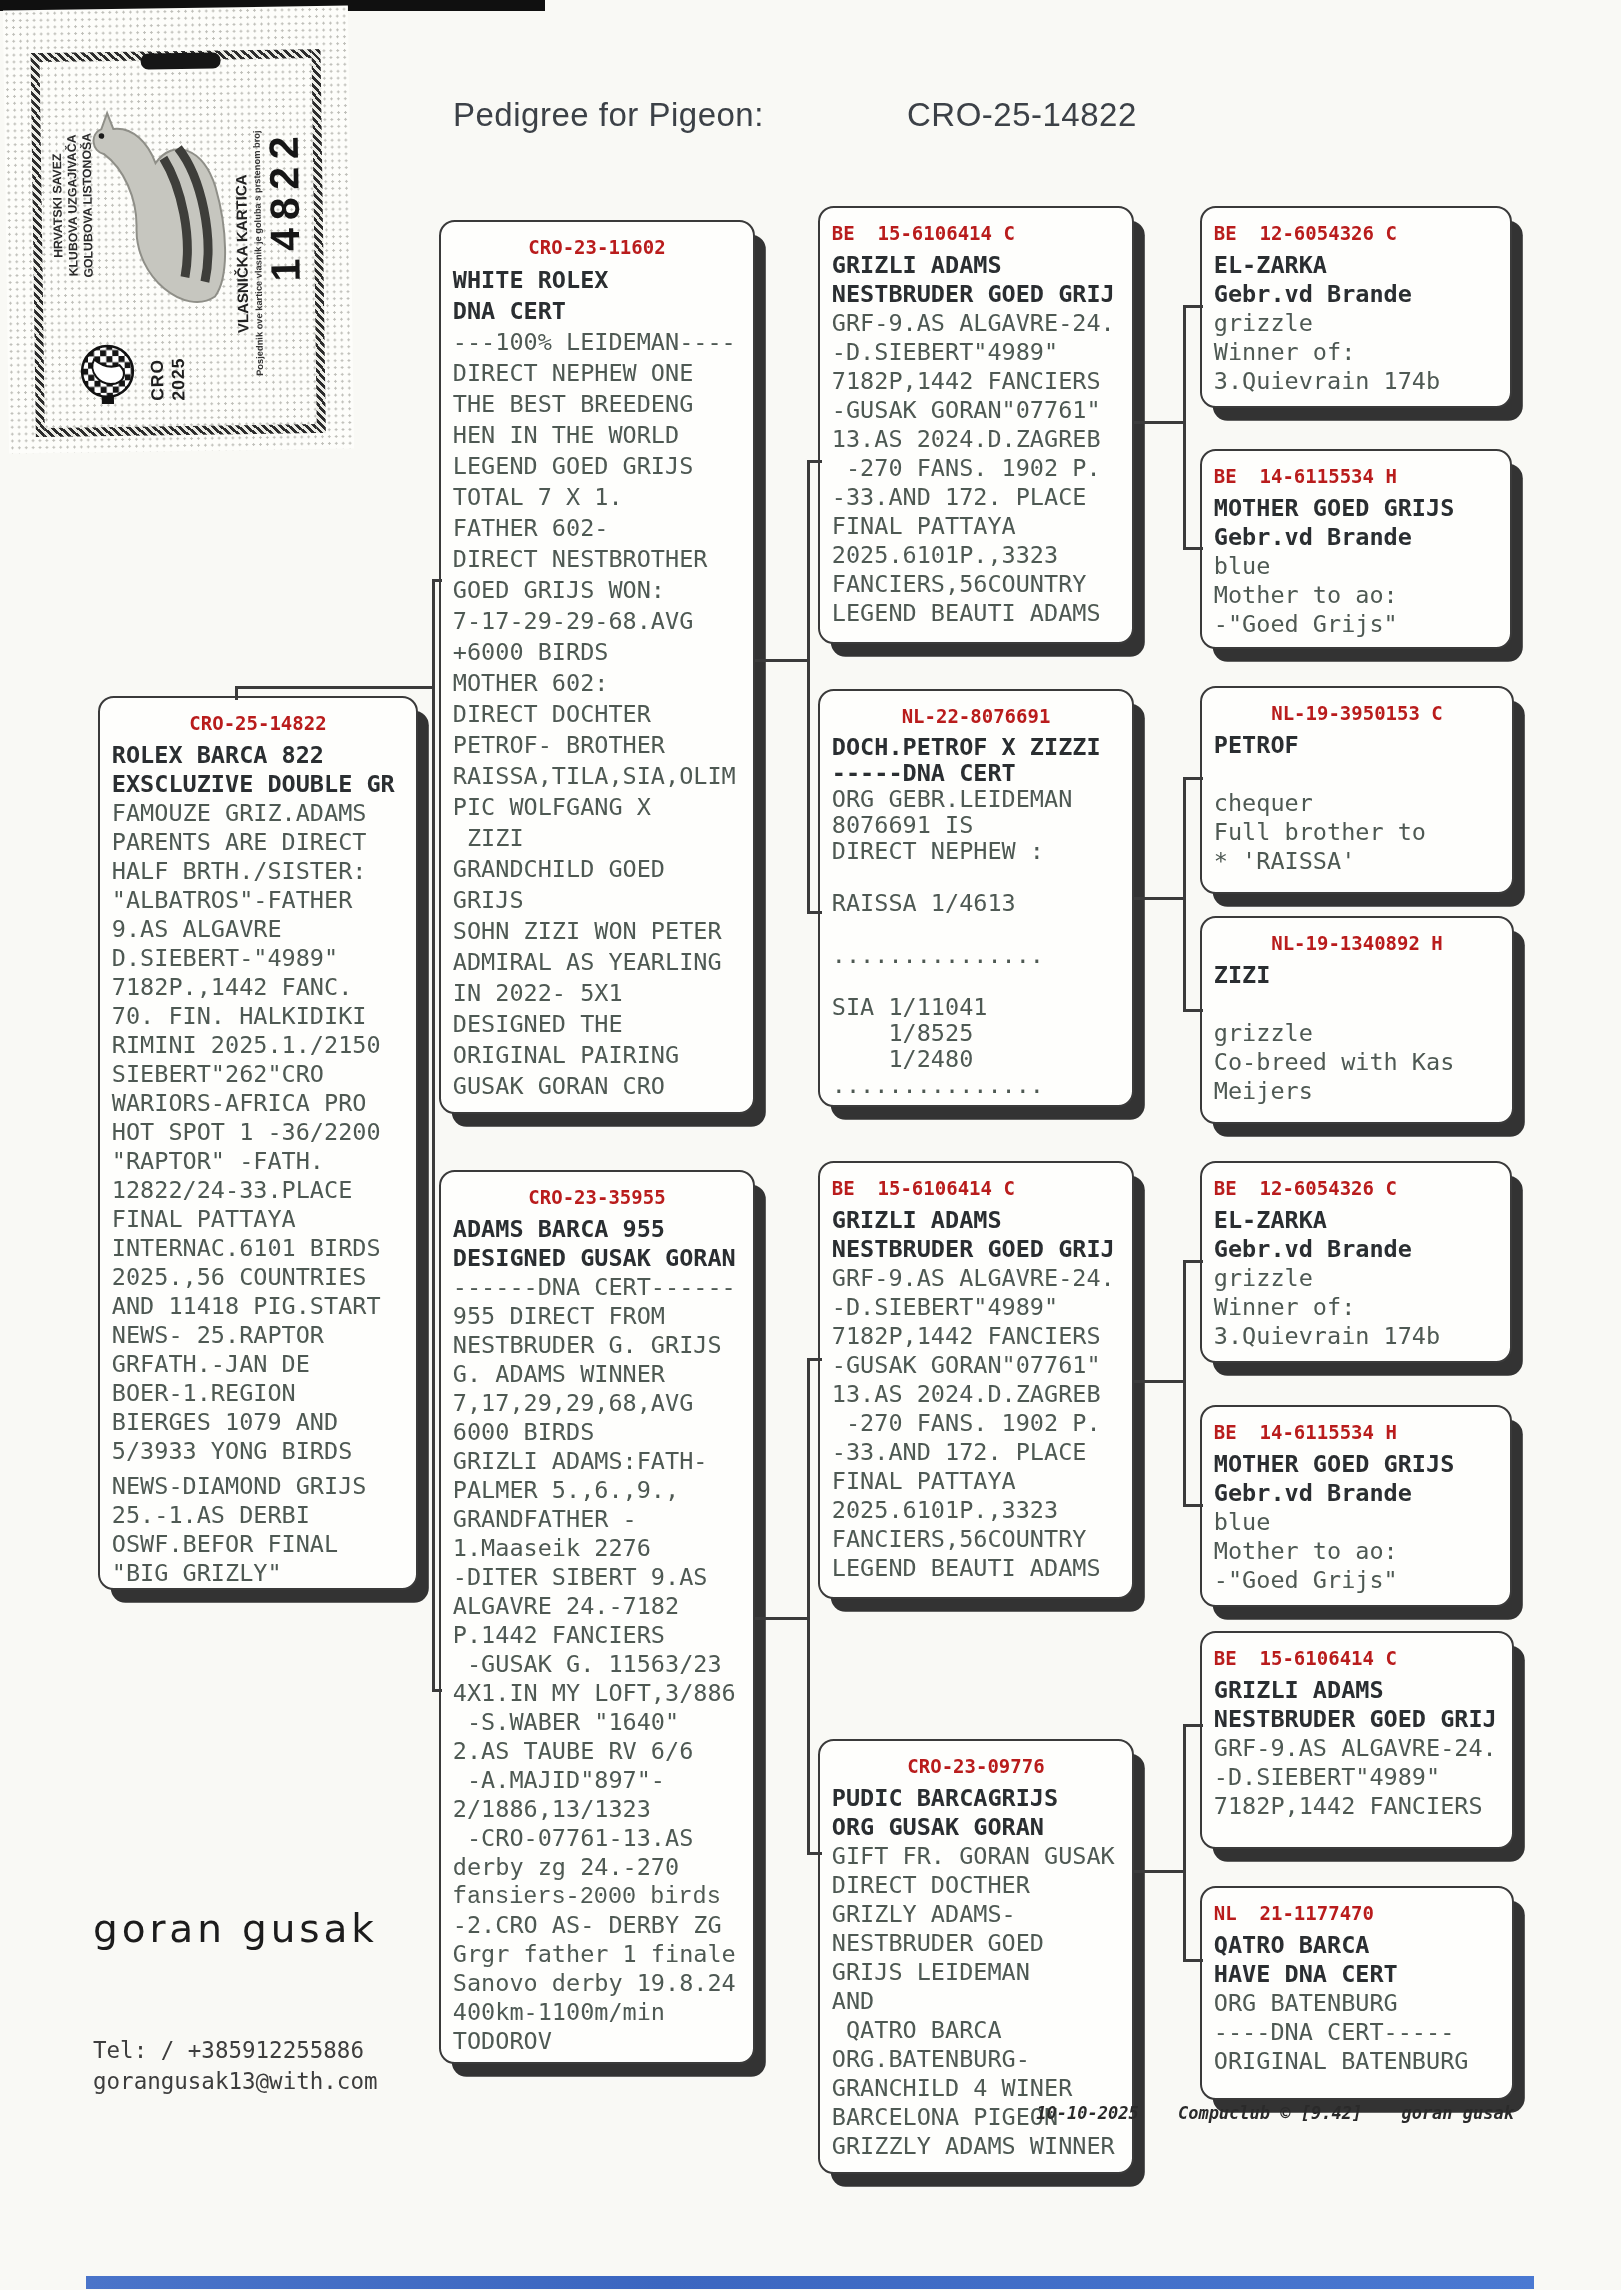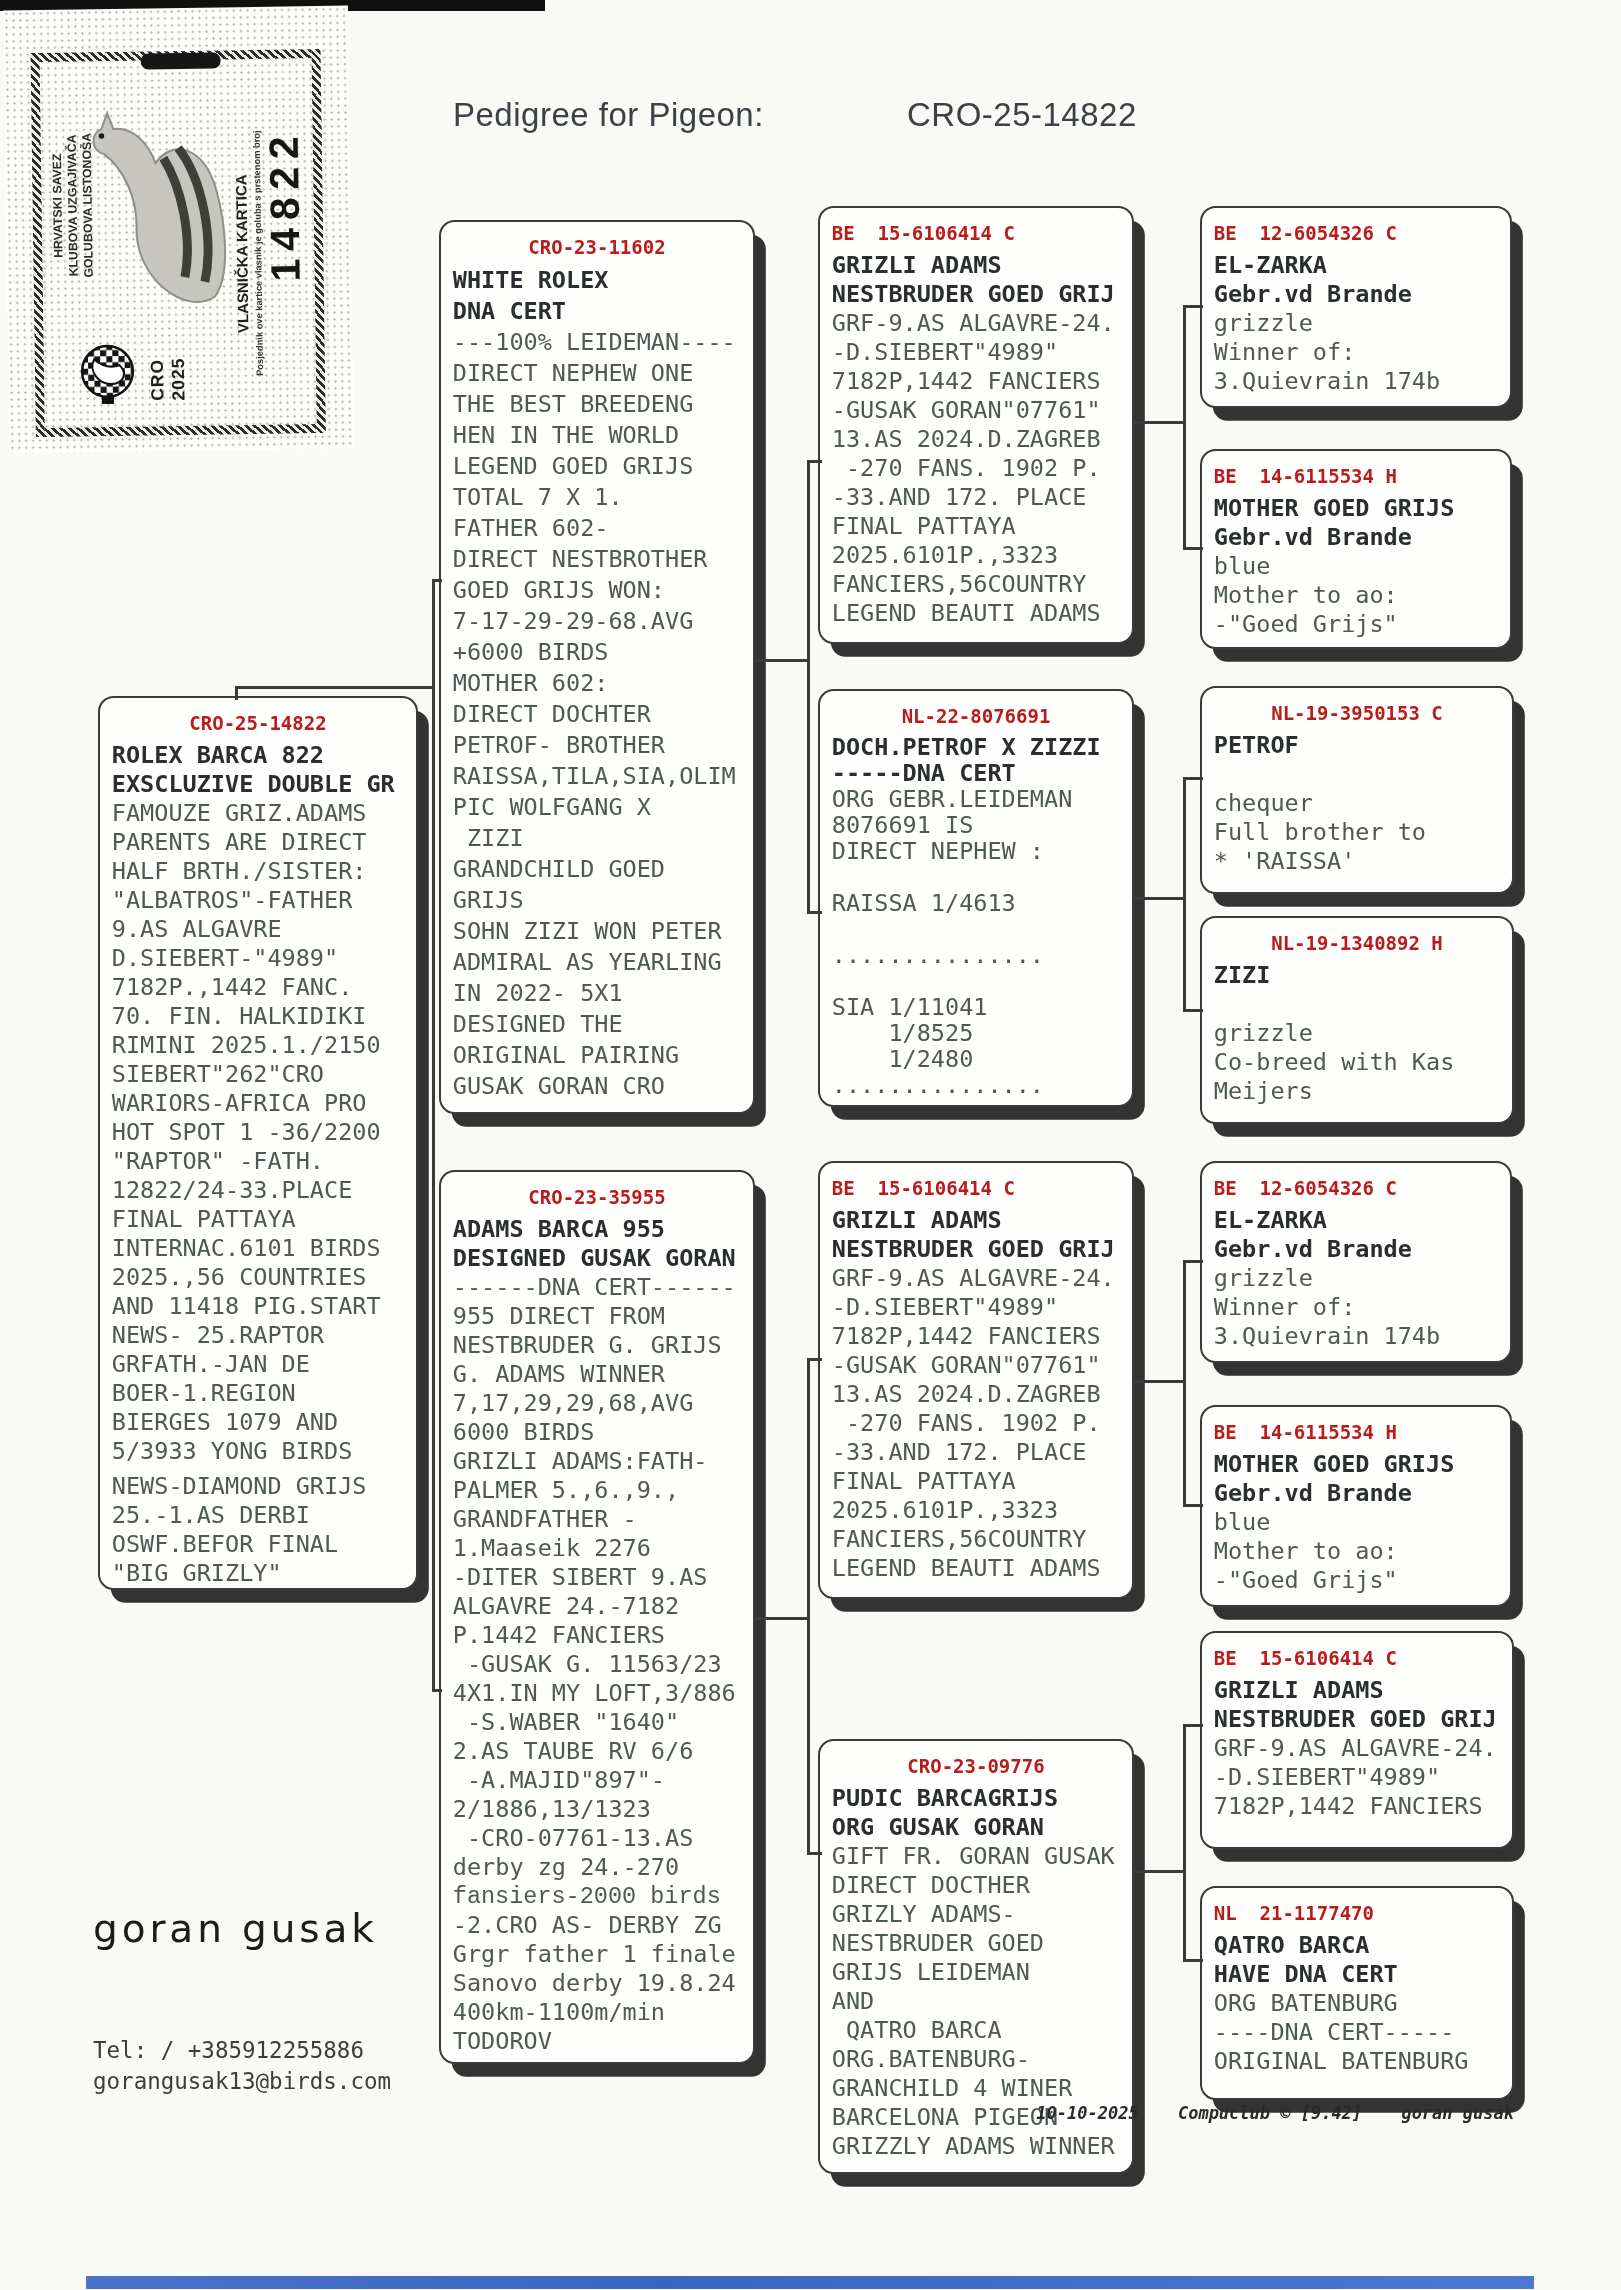--- a/index.html
+++ b/index.html
@@ -355,21 +355,21 @@
       <div class="cl" style="left: 1183px; top: 1260px; width: 19.6px; height: 2.9px;"></div>
       <div class="cl" style="left: 1183px; top: 1504px; width: 19.6px; height: 2.9px;"></div>
       <div class="cl" style="left: 1134px; top: 1870px; width: 51px; height: 2.9px;"></div>
       <div class="cl" style="left: 1183px; top: 1724px; width: 2.9px; height: 238px;"></div>
       <div class="cl" style="left: 1183px; top: 1724px; width: 19.6px; height: 2.9px;"></div>
       <div class="cl" style="left: 1183px; top: 1959px; width: 19.6px; height: 2.9px;"></div>
     </div>
 
   <div id="owner-name">goran gusak</div>
   <div id="owner-tel">Tel:  / +385912255886</div>
-  <div id="owner-email">gorangusak13@birds.com</div>
+  <div id="owner-email">gorangusak13@with.com</div>
 
   <div id="footer">
     <span>10-10-2025</span>
     <span>Compuclub © [9.42]</span>
     <span>goran gusak</span>
   </div>
 
   <div id="bluebar"></div>
 </div>
 

